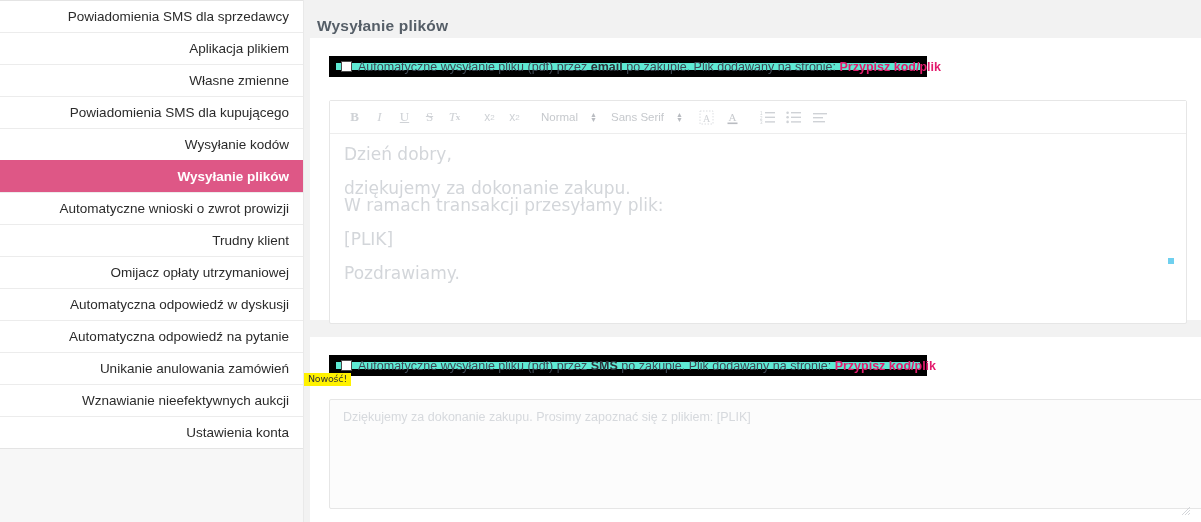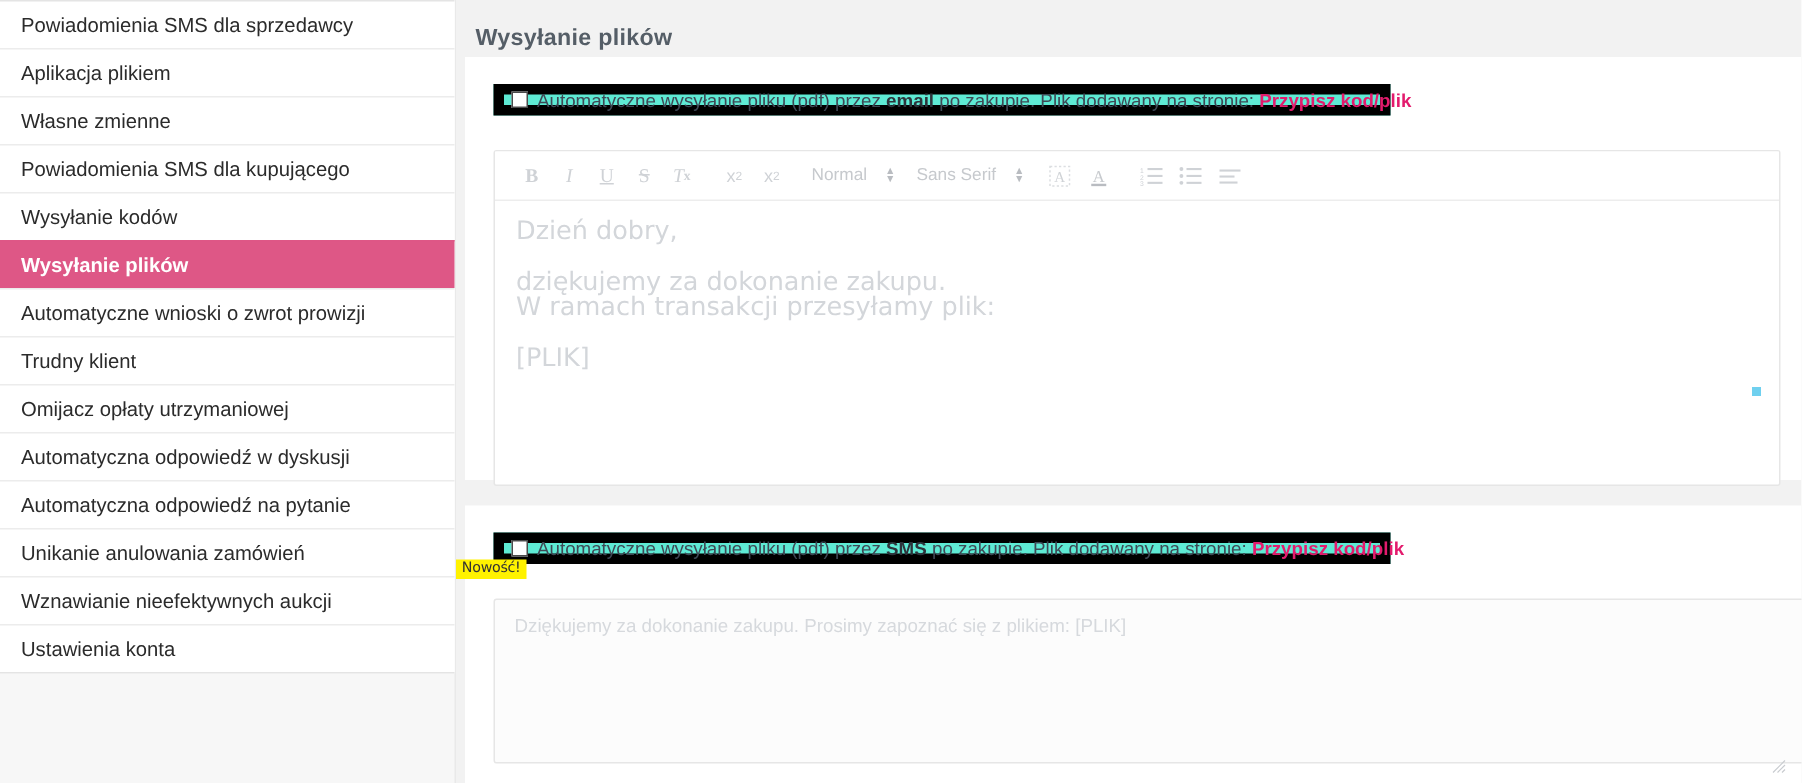--- a/index.html
+++ b/index.html
@@ -26,20 +26,21 @@
     height: 522px;
     background: #f7f7f7;
     border-right: 1px solid #e9e9e9;
   }
   .side-list {
     list-style: none;
     margin: 0;
     padding: 0;
     background: #ffffff;
     border-bottom: 1px solid #e4e4e4;
+    text-align: right;
   }
   .side-item {
     position: relative;
     height: 32px;
     line-height: 32px;
     padding: 0 14px;
     font-size: 13.5px;
     color: #2b2b2b;
     background: #ffffff;
     border-top: 1px solid #ececec;
@@ -379,20 +380,21 @@
         </div>
 
         <div class="ed-body" id="ed-body">
             <p>Dzień dobry,</p>
             <div class="ed-gap"></div>
             <p>dziękujemy za dokonanie zakupu.</p>
             <p>W ramach transakcji przesyłamy plik:</p>
             <div class="ed-gap"></div>
             <p>[PLIK]</p>
             <div class="ed-gap"></div>
+            <p>Pozdrawiamy.</p>
           </div>
       </div>
     </div>
 
     <div class="panel" id="panel-sms">
 
       <div class="cb-row" id="cb-row-sms">
         <span class="cb-box"></span>
         <span class="cb-text">
           <span>Automatyczne wysyłanie pliku (pdf) przez </span><b>SMS</b><span> po zakupie. Plik dodawany na stronie: </span><a class="cb-link" href="#">Przypisz kod/plik</a>

